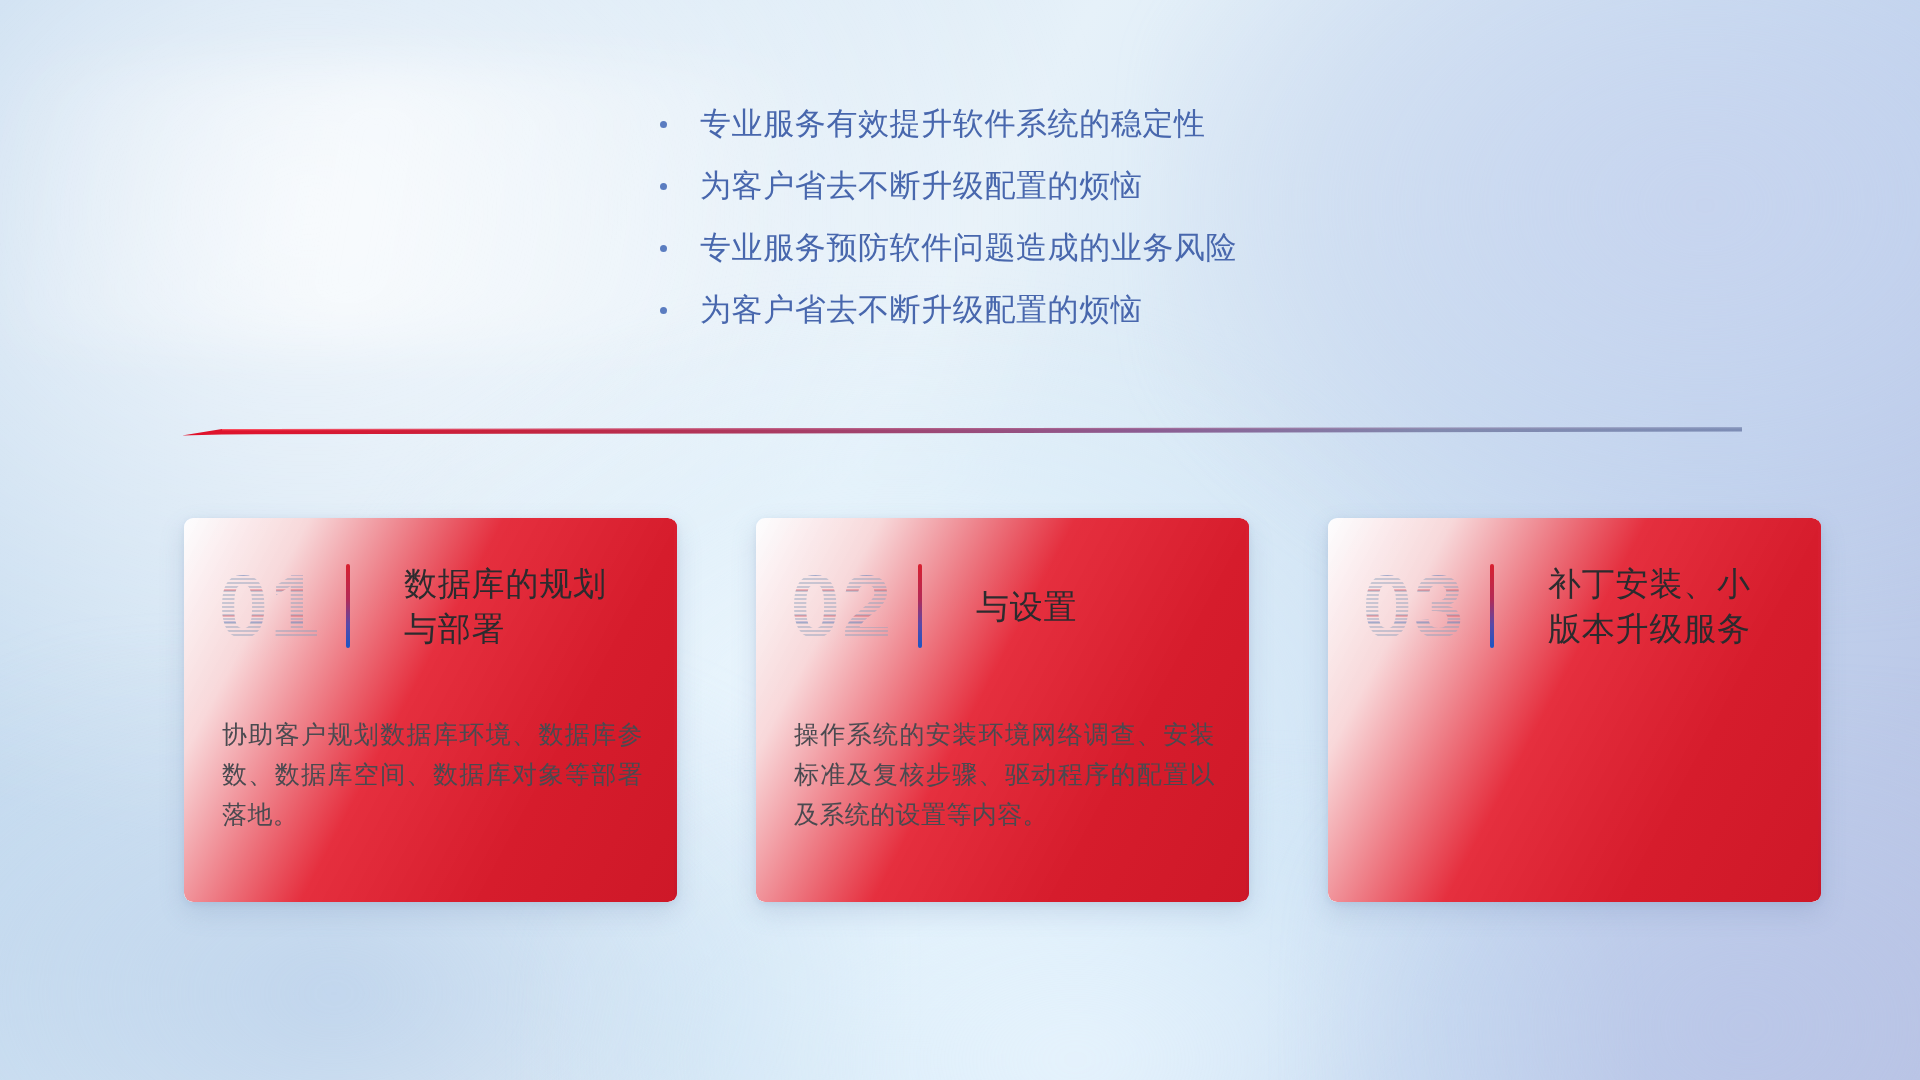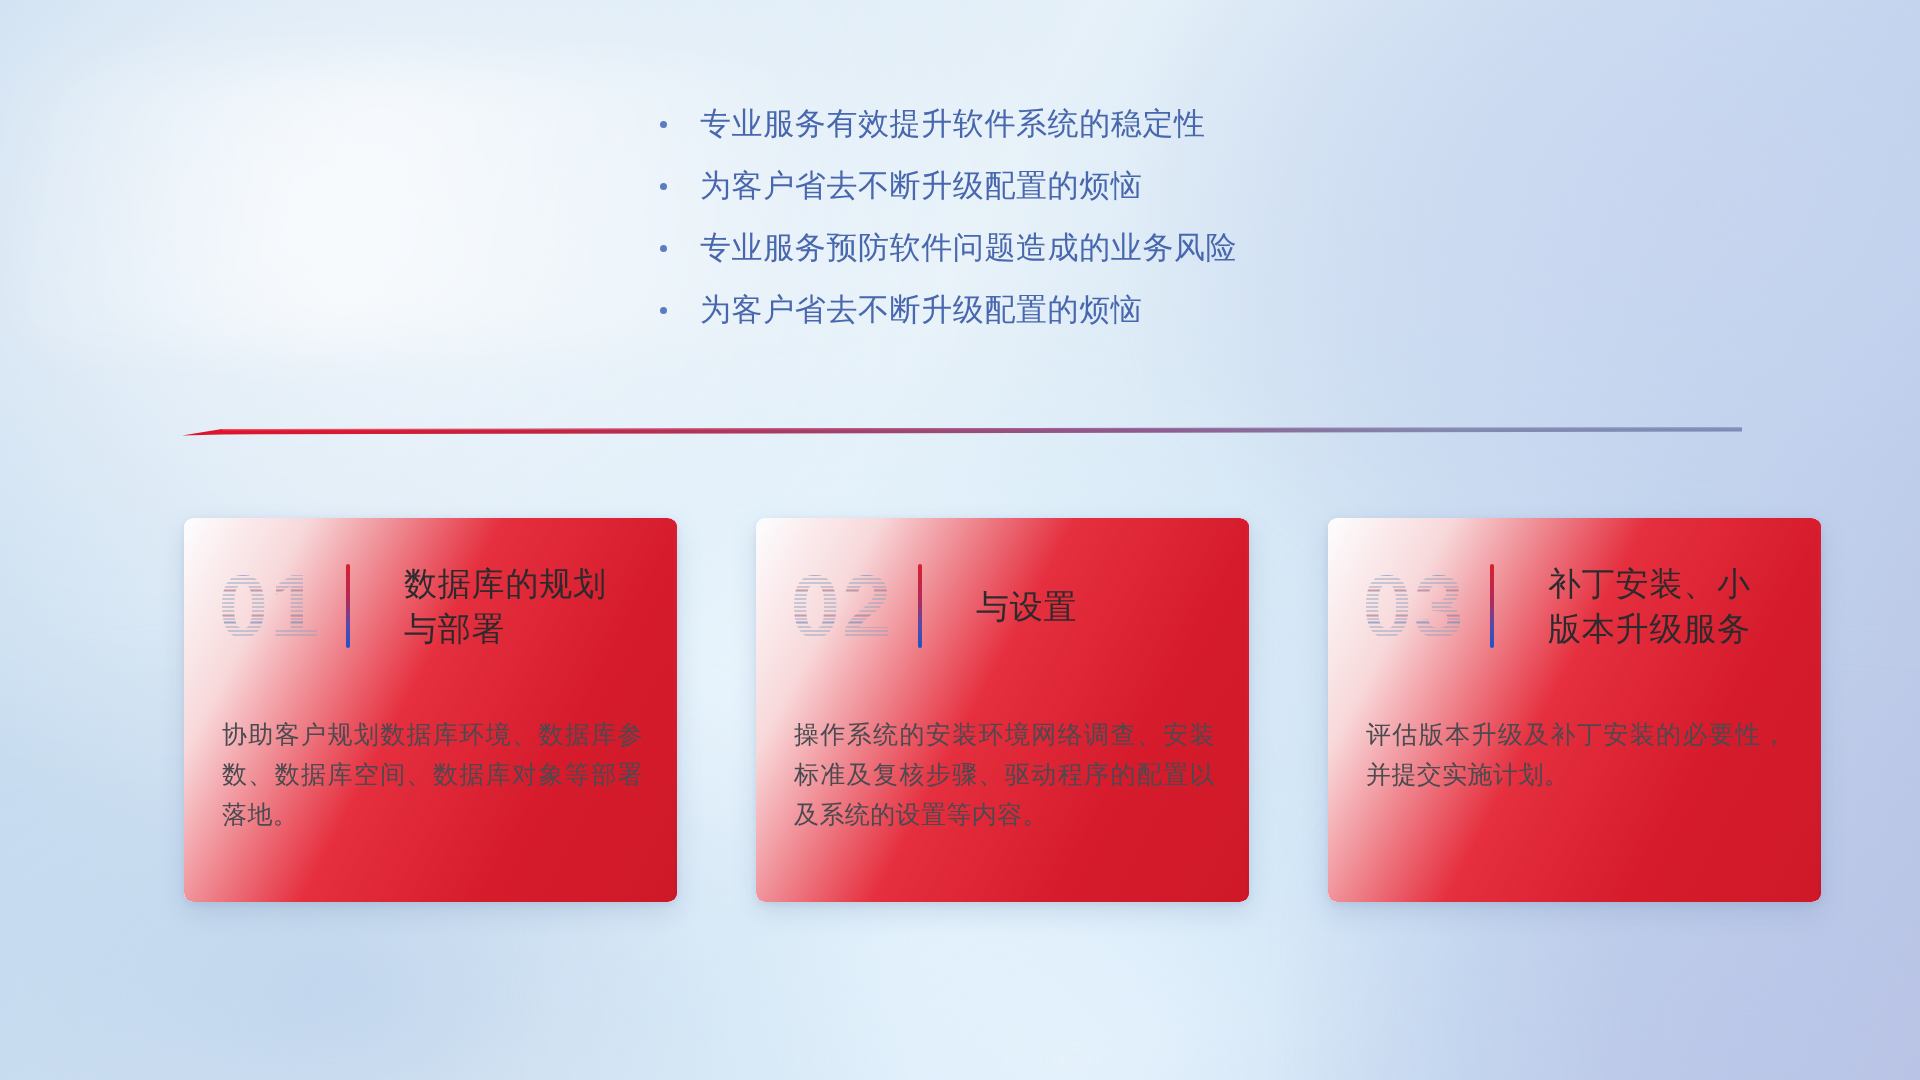--- a/index.html
+++ b/index.html
@@ -261,17 +261,16 @@
           <div class="num-glyph">03</div>
           <div class="num-glyph tint">03</div>
           <div class="num-glyph tint2">03</div>
         </div>
         <div class="card-bar"></div>
         <div class="card-title">
           <div>补丁安装、小</div>
           <div>版本升级服务</div>
         </div>
       </div>
-      <div class="card-body">评估版本升级及补丁安装的必要性，并提交实施计划。</div>
     </div>
 
   </div>
 </div>
 
 </body></html>

